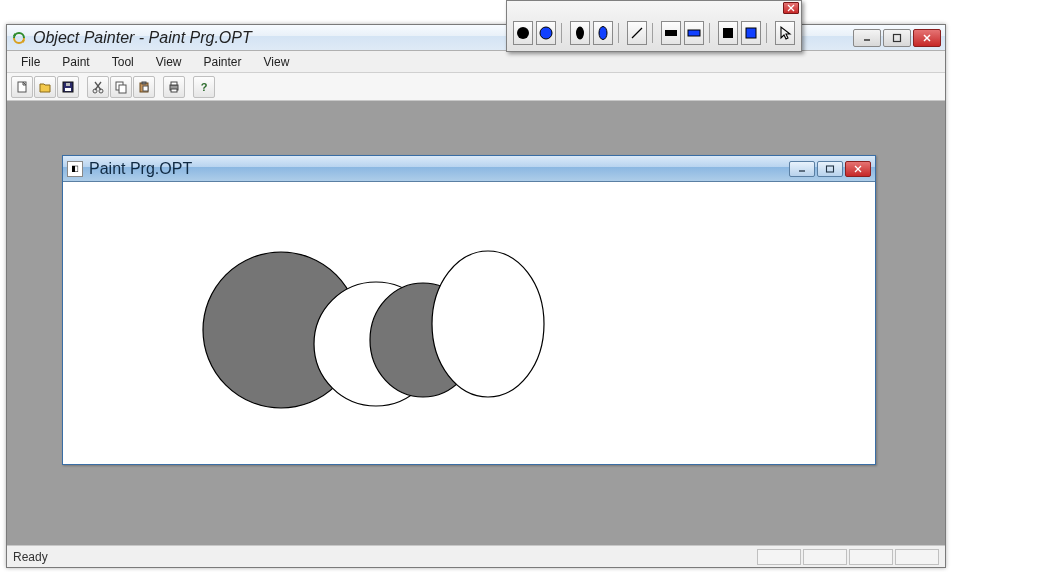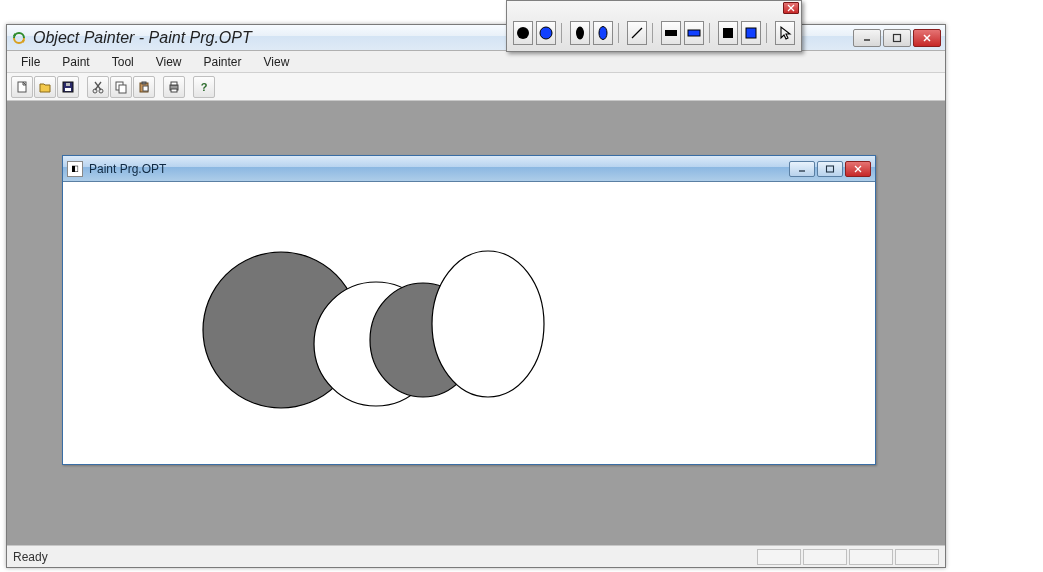--- a/index.html
+++ b/index.html
@@ -62,21 +62,21 @@
     box-shadow: 1px 1px 2px rgba(0,0,0,0.25);
     display: flex; flex-direction: column;
   }
   .doc-titlebar {
     height: 26px;
     background: linear-gradient(to bottom,#dbeaf9 0%, #b7d3ef 45%, #8cb8e2 46%, #aecde9 100%);
     border-bottom: 1px solid #5a7fa3;
     display: flex; align-items: center; padding: 0 4px;
   }
   .doc-titlebar .icon { width:16px; height:16px; margin-right:6px; background:#fff; border:1px solid #888; font-size:8px; display:flex; align-items:center; justify-content:center;}
-  .doc-titlebar .title { flex:1; font-size:12px; color:#102a43; }
+  .doc-titlebar .title { flex:1; font-size:16px; color:#102a43; }
   .doc-win-btn { width:26px; height:16px; border:1px solid #5a7fa3; background:linear-gradient(to bottom,#e8f2fc,#b8d2ec); margin-left:2px; border-radius:2px; display:flex; align-items:center; justify-content:center; font-size:9px;}
   .doc-win-btn.close { background: linear-gradient(to bottom,#e57373,#c62828); color:#fff; border-color:#8a1f1f;}
   .doc-canvas { flex:1; background:#fff; position:relative; overflow:hidden; }
 
   
   .palette {
     position: absolute; left: 506px; top: 0px; width: 296px; height: 52px;
     border: 1px solid #808080; background: linear-gradient(to bottom,#f6f6f6,#e2e2e2);
     box-shadow: 2px 2px 4px rgba(0,0,0,0.4);
     display: flex; flex-direction: column;

